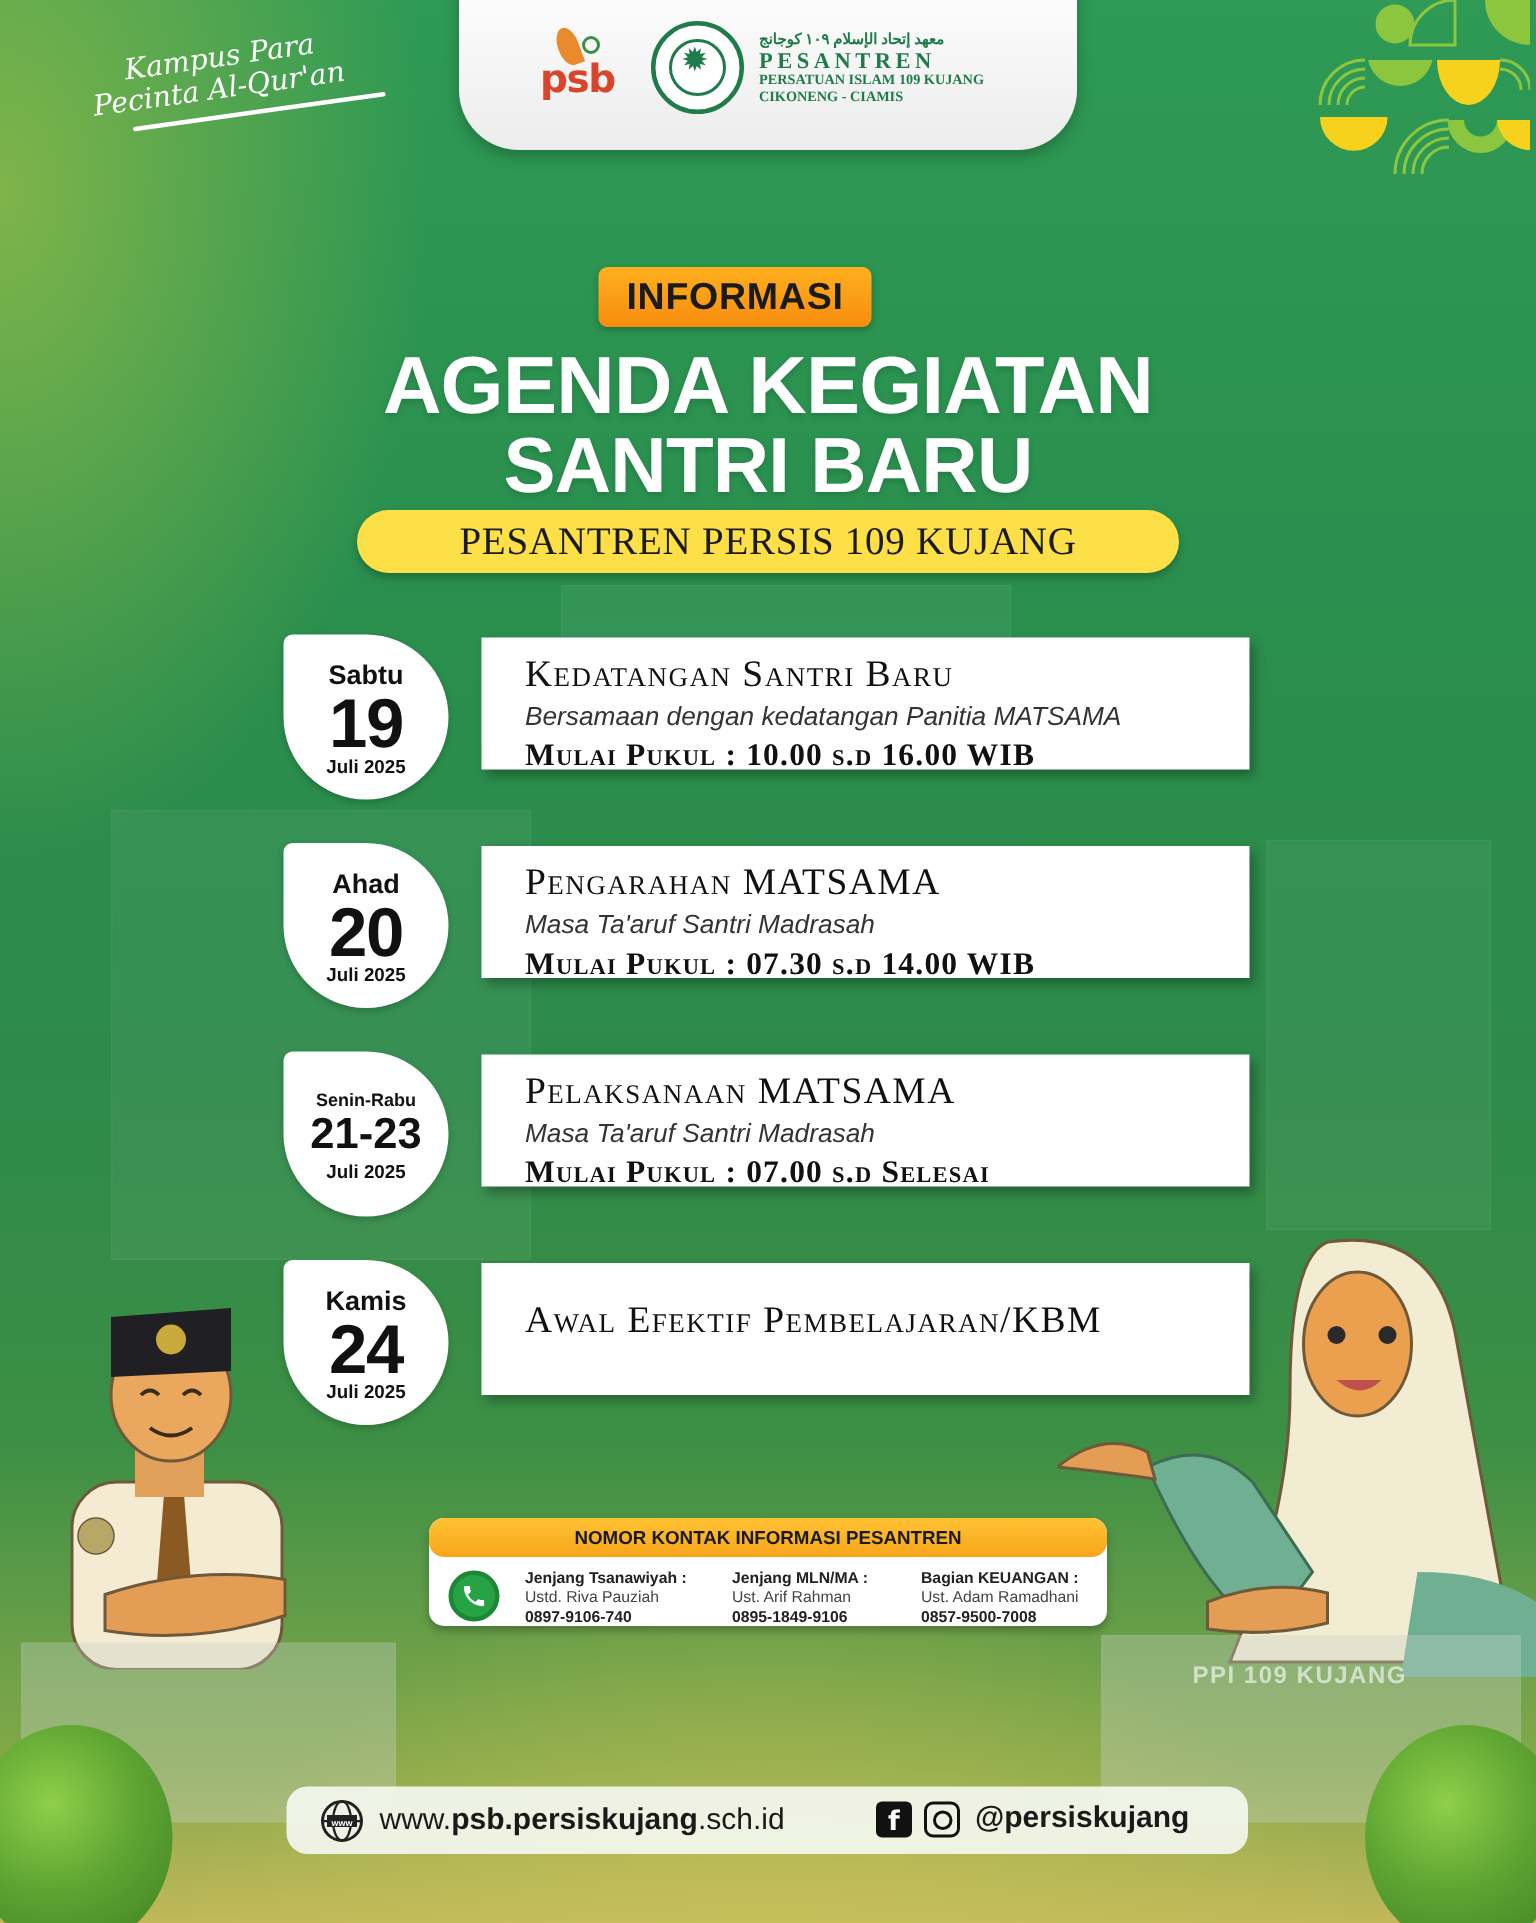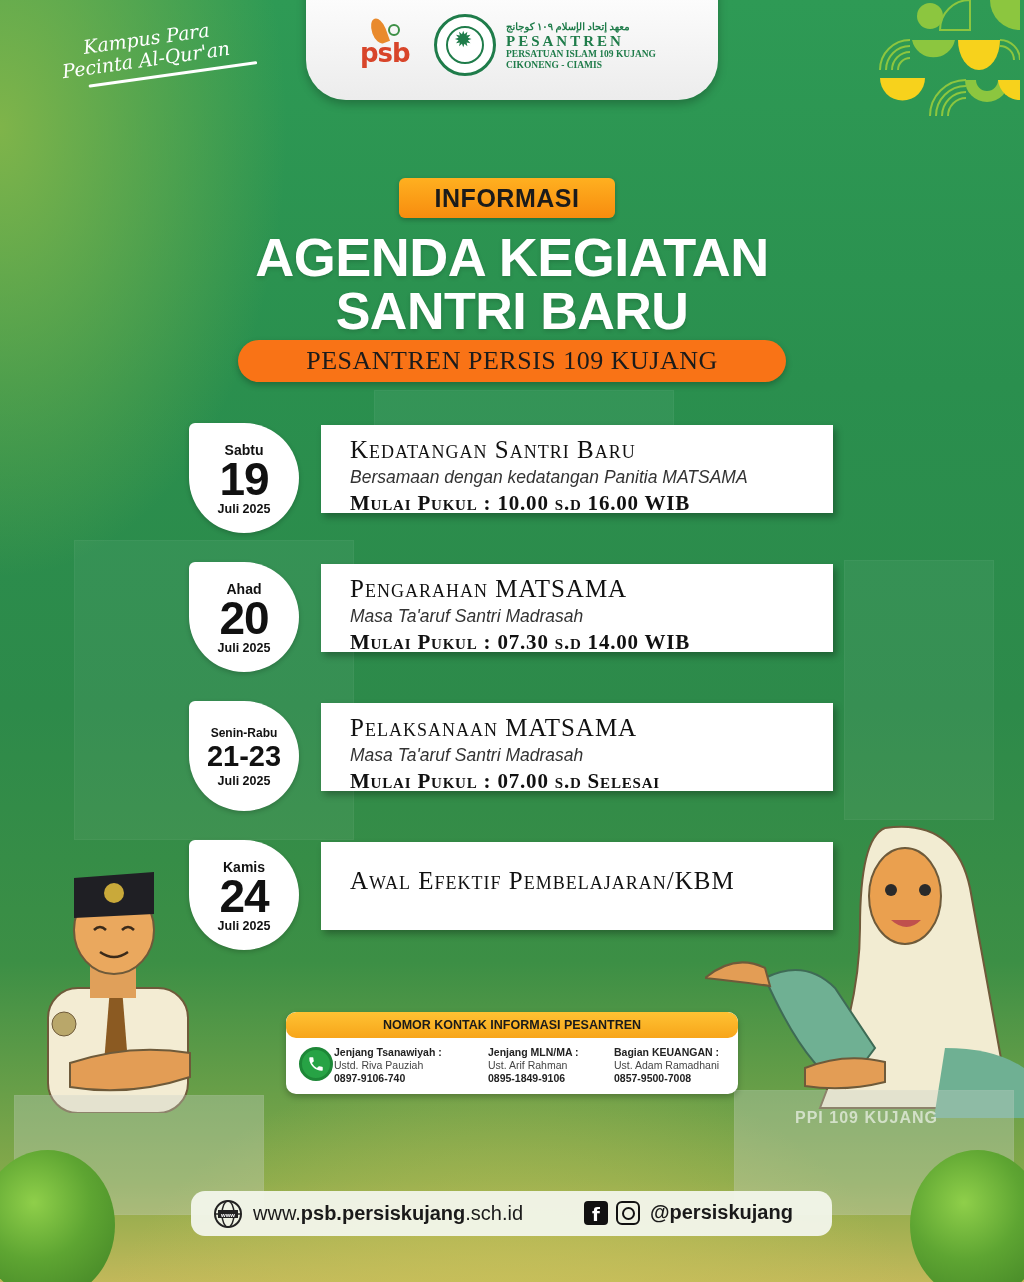--- a/index.html
+++ b/index.html
@@ -65,49 +65,49 @@
   }
   .tagline .line2 { margin-left: -4px; }
   .tagline .underline {
     width: 170px; height: 3px; background: #fff; border-radius: 3px; margin-top: 6px;
     margin-left: 20px;
   }
 
   .deco { position: absolute; right: 4px; top: 0; width: 150px; height: 116px; }
 
   .info-badge {
-    position: absolute; left: 399px; top: 178px; width: 216px; height: 40px;
+    position: absolute; left: 399px; top: 178px; width: 182px; height: 40px;
     background: linear-gradient(180deg, #ffb020 0%, #f78c0e 100%);
     border-radius: 6px; box-shadow: 0 2px 5px rgba(0,0,0,0.25);
     display: flex; align-items: center; justify-content: center;
     font-weight: bold; font-size: 25px; color: #1b1b1b; letter-spacing: 0.5px; text-align: right;
   }
   .main-title {
     position: absolute; left: 0; width: 1024px; text-align: center;
     color: #fff; font-weight: bold; font-family: "Liberation Sans", sans-serif;
     text-shadow: 0 2px 4px rgba(0,0,0,0.15); letter-spacing: -0.5px;
   }
   .t1 { top: 226px; font-size: 54px; }
   .t2 { top: 281px; font-size: 52px; }
   .subtitle-pill {
     position: absolute; left: 238px; top: 340px; width: 548px; height: 42px;
-    background: #f97316; border-radius: 22px; box-shadow: 0 3px 6px rgba(0,0,0,0.25);
+    background: #fde047; border-radius: 22px; box-shadow: 0 3px 6px rgba(0,0,0,0.25);
     display: flex; align-items: center; justify-content: center;
     font-family: "Liberation Serif", serif; font-size: 26px; color: #1b1b1b; letter-spacing: 0.5px;
   }
 
   .agenda-row { position: absolute; left: 189px; width: 645px; height: 112px; }
   .date-bubble {
     position: absolute; left: 0; top: 0; width: 110px; height: 110px;
     background: #fff; border-radius: 50% 50% 50% 50% / 50% 50% 50% 50%;
     border-top-left-radius: 6px;
     display: flex; flex-direction: column; align-items: center; justify-content: center;
     color: #111; box-shadow: 0 2px 5px rgba(0,0,0,0.2);
   }
-  .date-bubble .day { font-size: 14px; font-weight: bold; margin-top: 2px; }
+  .date-bubble .day { font-size: 18px; font-weight: bold; margin-top: 2px; }
   .date-bubble .num { font-size: 46px; font-weight: bold; line-height: 0.95; letter-spacing: -1px; }
   .date-bubble .num.range { font-size: 29px; line-height: 1.15; letter-spacing: 0; }
   .date-bubble .day.small { font-size: 12px; }
   .date-bubble .month { font-size: 12.5px; font-weight: bold; }
 
   .event-card {
     position: absolute; left: 132px; top: 2px; width: 512px; height: 88px;
     background: #fff; box-shadow: 3px 4px 7px rgba(0,0,0,0.3);
     padding: 10px 0 0 29px;
   }
@@ -121,21 +121,21 @@
   }
   .event-time {
     font-family: "Liberation Serif", serif; font-size: 21px; color: #111;
     font-variant: small-caps; letter-spacing: 0.8px; margin-top: 3px; font-weight: bold;
   }
   .event-card.two-line { padding-top: 24px; }
 
   .character { position: absolute; }
 
   .contact-box {
-    position: absolute; left: 286px; top: 1012px; width: 452px; height: 82px;
+    position: absolute; left: 286px; top: 1012px; width: 452px; height: 72px;
     background: #fff; border-radius: 10px; overflow: hidden;
     box-shadow: 0 3px 6px rgba(0,0,0,0.25);
   }
   .contact-head {
     height: 26px; background: linear-gradient(180deg, #ffc233 0%, #f7a51a 100%);
     display: flex; align-items: center; justify-content: center;
     font-weight: bold; font-size: 12.5px; color: #1a1a1a; border-radius: 10px 10px 10px 10px;
   }
   .contact-body { position: relative; height: 56px; }
   .wa-icon {
@@ -328,21 +328,21 @@
 </div>
 
 <div class="contact-box">
   <div class="contact-head">NOMOR KONTAK INFORMASI PESANTREN</div>
   <div class="contact-body">
     <div class="wa-icon">
       <svg width="18" height="18" viewBox="0 0 24 24">
           <path d="M6.6 10.8a15 15 0 0 0 6.6 6.6l2.2-2.2c.3-.3.7-.4 1-.2 1.1.4 2.3.6 3.6.6.6 0 1 .4 1 1V20c0 .6-.4 1-1 1A17 17 0 0 1 3 4c0-.6.4-1 1-1h3.5c.6 0 1 .4 1 1 0 1.3.2 2.5.6 3.6.1.3 0 .7-.2 1L6.6 10.8z" fill="#fff"></path>
         </svg>
     </div>
-    <div class="contact-col" style="left:48px;">
+    <div class="contact-col" style="left:64px;">
       <div class="role">Jenjang Tsanawiyah :</div>
       <div class="name">Ustd. Riva Pauziah</div>
       <div class="phone">0897-9106-740</div>
     </div>
     <div class="contact-col" style="left:202px;">
       <div class="role">Jenjang MLN/MA :</div>
       <div class="name">Ust. Arif Rahman</div>
       <div class="phone">0895-1849-9106</div>
     </div>
     <div class="contact-col" style="left:328px;">

